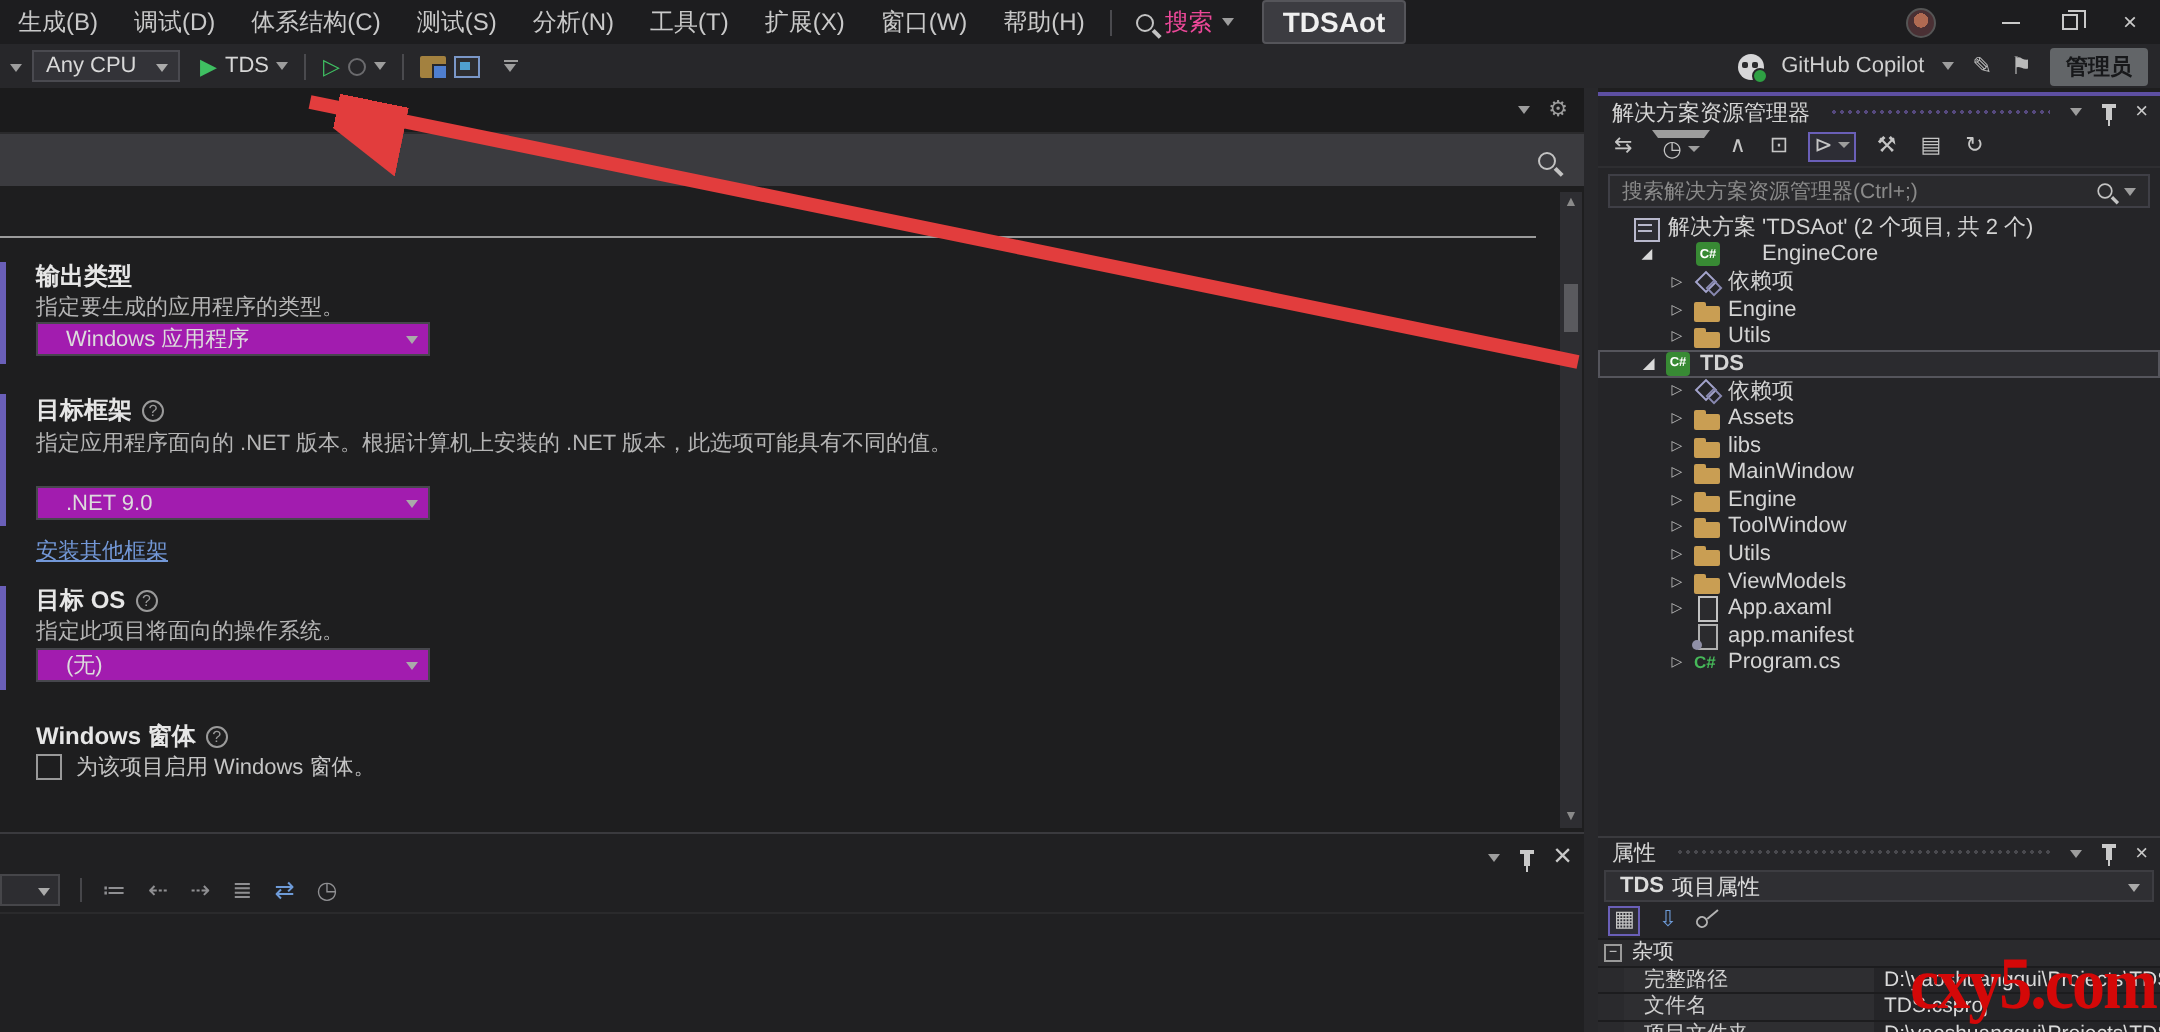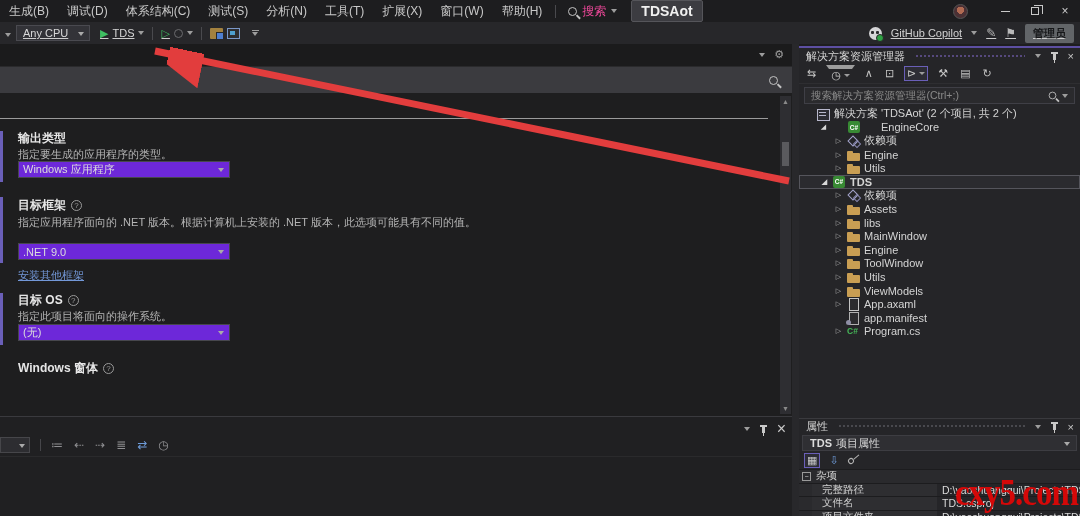--- a/index.html
+++ b/index.html
@@ -15,21 +15,21 @@
   .caret { display:inline-block; border-left:3.5px solid transparent; border-right:3.5px solid transparent; border-top:4px solid #9d9d9d; }
   .solution-badge { margin-left:14px; background:#3c3c41; border:1px solid #55555a; color:#f0f0f0; font-weight:bold; font-size:14px; padding:2px 9px; border-radius:2px; }
   .titlebar-right { margin-left:auto; display:flex; align-items:center; height:100%; }
   .avatar { width:15px; height:15px; border-radius:50%; background:radial-gradient(circle at 50% 40%, #b06a52 0 35%, #4a3034 36% 100%); border:1px solid #555; margin-right:22px; }
   .win-btn { width:30px; height:22px; display:flex; align-items:center; justify-content:center; color:#c9c9c9; font-size:12px; }
   .min-glyph { display:inline-block; width:9px; height:1px; background:#c9c9c9; }
   .restore-glyph { display:inline-block; width:8px; height:8px; border:1px solid #c9c9c9; position:relative; }
   .restore-glyph::before { content:""; position:absolute; left:2px; top:-3px; width:8px; height:8px; border:1px solid #c9c9c9; border-left:none; border-bottom:none; }
 
   
-  .toolbar { position:absolute; left:0; top:22px; width:1080px; height:22px; background:#27272a; display:flex; align-items:center; font-size:11px;text-decoration:underline; }
+  .toolbar { position:absolute; left:0; top:22px; width:1080px; height:22px; background:#27272a; display:flex; align-items:center; font-size:11px; }
   .tiny-caret-btn { padding:0 5px; }
   .combo-sm { position:relative; width:74px; height:16px; background:#333338; border:1px solid #4a4a50; color:#d8d8d8; display:flex; align-items:center; padding:0 6px; font-size:11px; }
   .combo-sm::after, .combo::after { content:""; position:absolute; right:5px; top:50%; margin-top:-1.5px; border-left:3.5px solid transparent; border-right:3.5px solid transparent; border-top:4px solid #aaaaaa; }
   .run-group { display:flex; align-items:center; gap:4px; margin-left:10px; }
   .play { color:#3fbf62; font-size:11px; }
   .play-outline { color:#3fbf62; font-size:11px; }
   .dim-circle { width:9px; height:9px; border:1px solid #6b6b6e; border-radius:50%; display:inline-block; }
   .mini-ico { position:relative; width:13px; height:11px; display:inline-block; }
   .mini-ico.pkg { background:#a3813f; border-radius:1px; }
   .mini-ico.pkg::after { content:""; position:absolute; right:-1px; bottom:-1px; width:6px; height:6px; background:#4f7fd0; border:1px solid #27272a; }
@@ -51,21 +51,21 @@
   .editor-search { position:absolute; left:0; top:23px; width:100%; height:26px; background:#3b3b3f; display:flex; align-items:center; }
   .mag { position:relative; width:9px; height:9px; border:1.5px solid #c3c3c3; border-radius:50%; display:inline-block; }
   .mag::after { content:""; position:absolute; width:5px; height:1.5px; background:#c3c3c3; transform:rotate(45deg); left:7px; top:8px; }
   .editor-search .mag { margin-left:auto; margin-right:14px; }
   .editor-body { position:absolute; left:0; top:49px; width:100%; height:323px; }
   .sep-line { position:absolute; left:0; top:25px; width:768px; height:1px; background:#9b9b9b; }
   .accent-bar { position:absolute; left:0; width:3px; background:#6a5fb8; }
   .sec-title { position:absolute; left:18px; font-size:12px; font-weight:bold; color:#e6e6e6; display:flex; align-items:center; gap:5px; }
   .info-ico { display:inline-flex; width:11px; height:11px; border:1px solid #9a9a9a; border-radius:50%; color:#9a9a9a; font-size:8px; align-items:center; justify-content:center; font-weight:normal; }
   .sec-desc { position:absolute; left:18px; font-size:11px; color:#b5b5b5; width:640px; line-height:12.5px; }
-  .combo { position:relative; left:18px; width:212px; height:17px; background:#6d28d9; border:1px solid #47474d; color:#dcdcdc; font-size:11px; display:flex; align-items:center; padding:0 4px; position:absolute; }
+  .combo { position:relative; left:18px; width:197px; height:17px; background:#a21caf; border:1px solid #47474d; color:#dcdcdc; font-size:11px; display:flex; align-items:center; padding:0 14px; position:absolute; }
   .link { position:absolute; left:18px; font-size:11px; color:#7398d8; text-decoration:underline; }
   .check-row { position:absolute; left:18px; display:flex; align-items:center; gap:7px; font-size:11px; color:#c5c5c5; }
   .checkbox { width:13px; height:13px; border:1px solid #999; background:transparent; }
   .vscroll { position:absolute; left:780px; top:52px; width:11px; height:318px; background:#2e2e32; }
   .vscroll .up, .vscroll .down { position:absolute; left:0; width:11px; height:11px; color:#8a8a8a; font-size:7px; display:flex; align-items:center; justify-content:center; }
   .vscroll .up { top:0; } .vscroll .down { bottom:0; }
   .vscroll .thumb { position:absolute; left:2px; top:46px; width:7px; height:24px; background:#5a5a5e; }
 
   
   .bottomleft { position:absolute; left:0; top:416px; width:792px; height:100px; background:#202022; border-top:1px solid #3a3a3e; }
@@ -238,20 +238,24 @@
           <span>目标 OS</span>
           <span class="info-ico">?</span>
         </div>
       <div class="sec-desc" style="top:217px;">指定此项目将面向的操作系统。</div>
       <div class="combo" style="top:231px;">(无)</div>
 
       <div class="sec-title" style="top:267px;">
           <span>Windows 窗体</span>
           <span class="info-ico">?</span>
         </div>
+      <div class="check-row" style="top:283px;">
+        <span class="checkbox"></span>
+        <span>为该项目启用 Windows 窗体。</span>
+      </div>
     </div>
     <div class="vscroll">
       <span class="up">▲</span>
       <span class="thumb"></span>
       <span class="down">▼</span>
     </div>
   </div>
 
   <div class="bottomleft">
     <div class="bl-header panel-controls">

